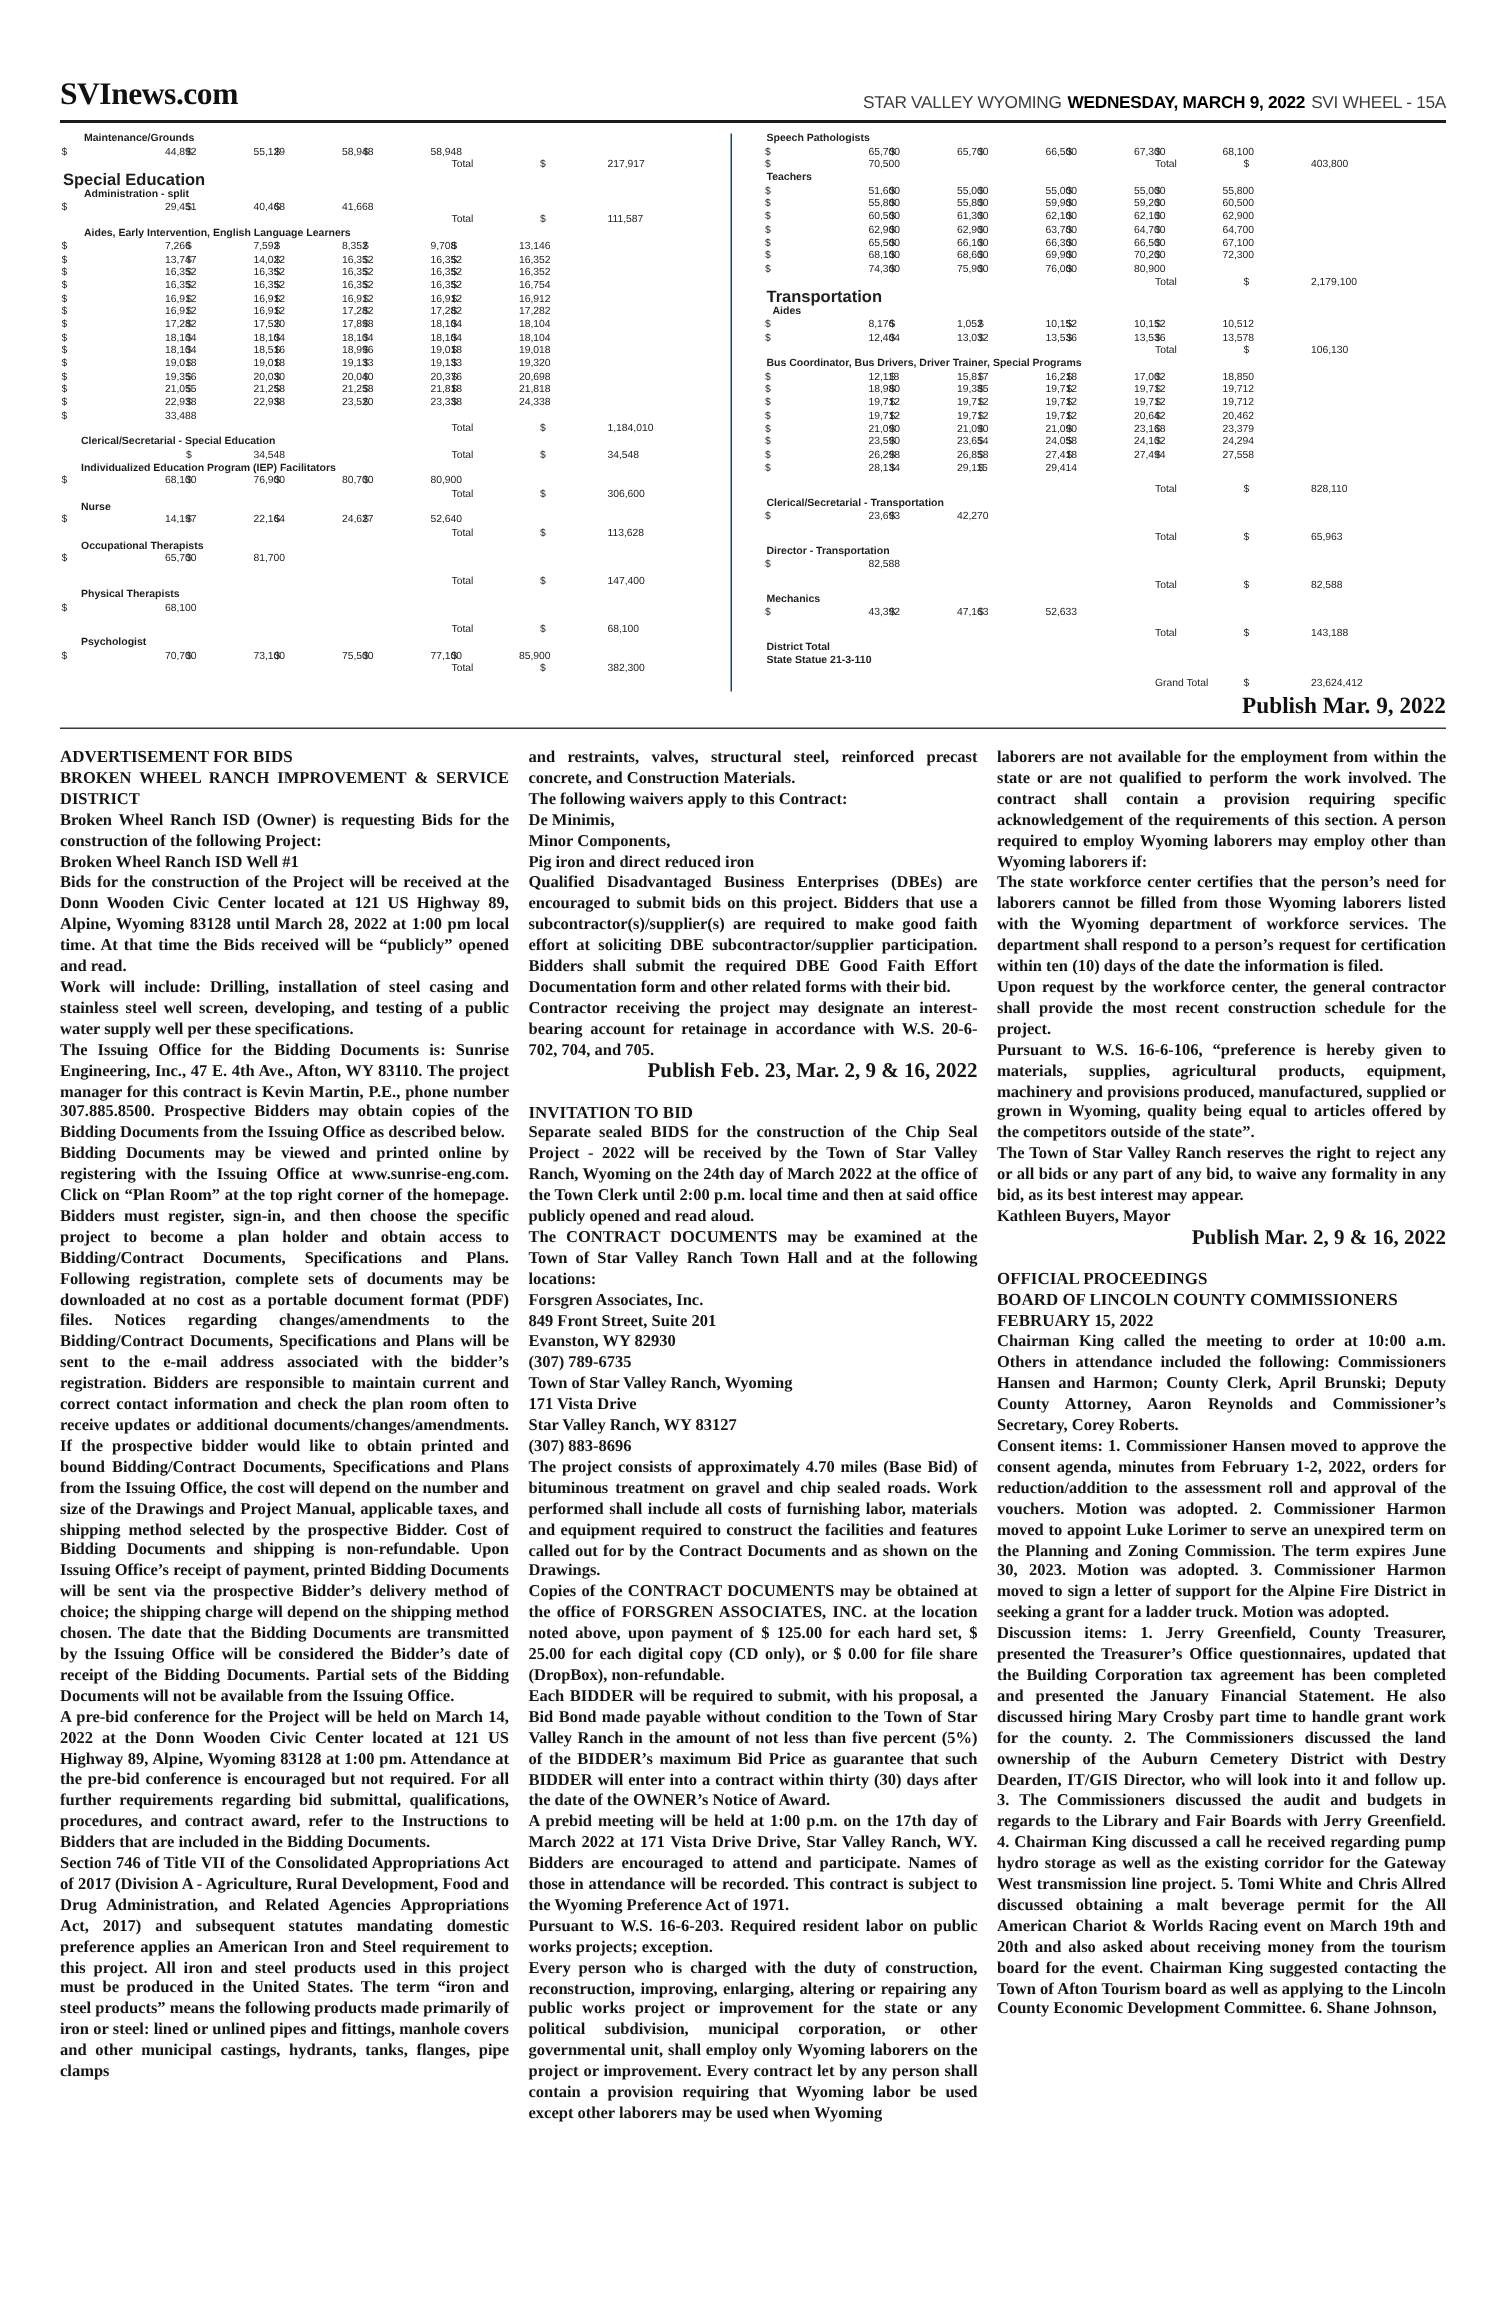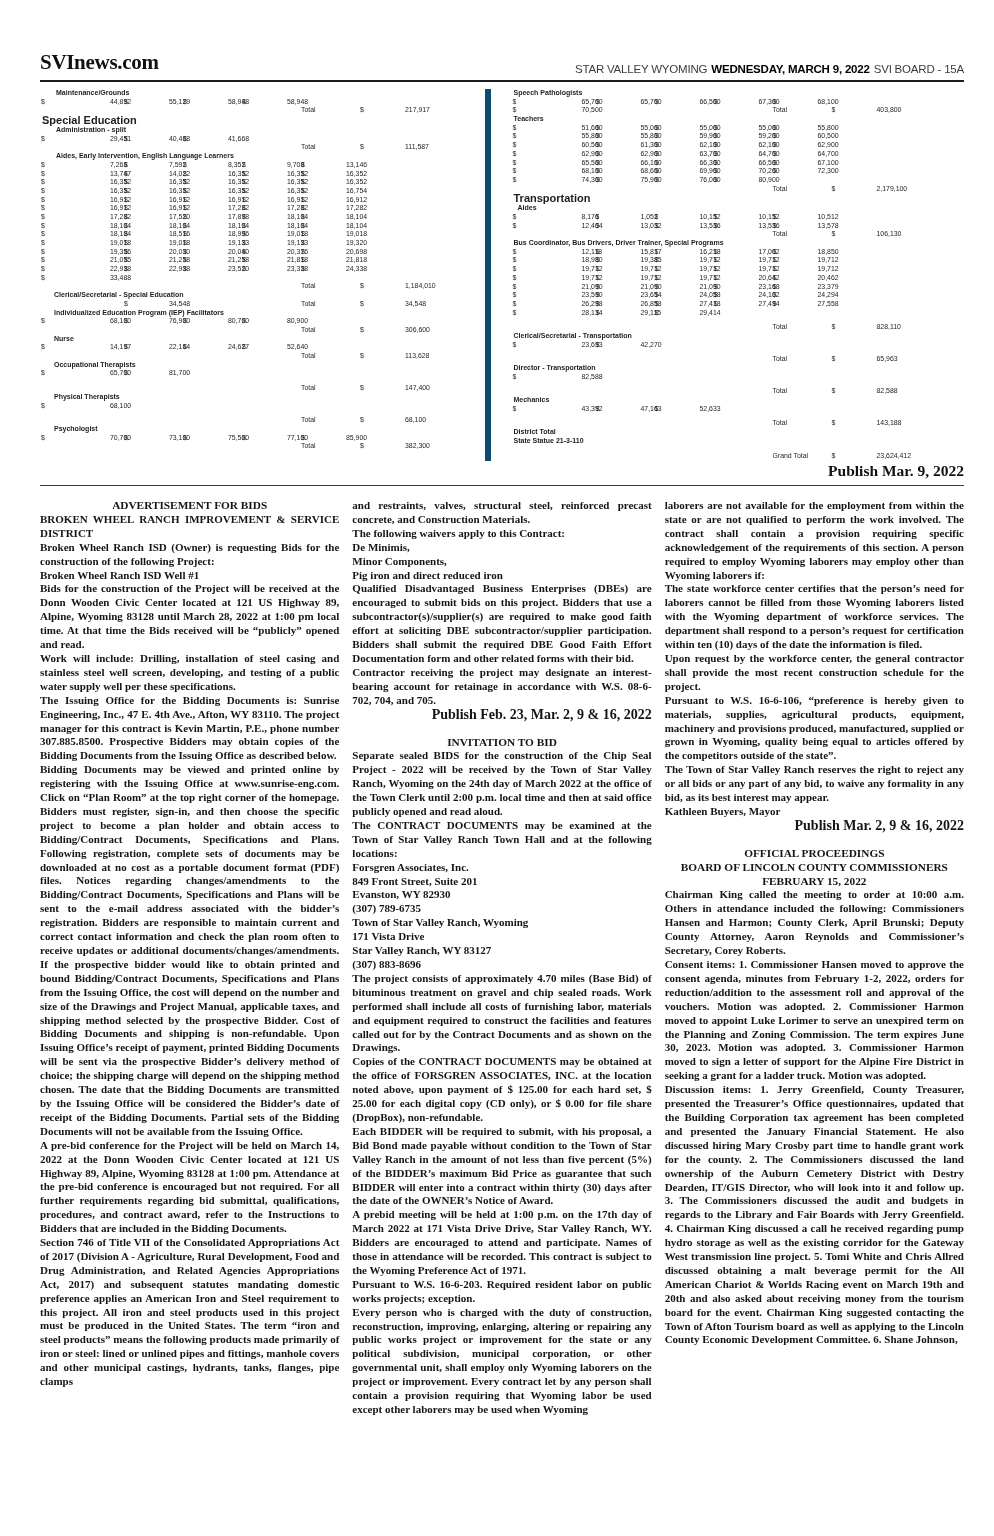--- a/index.html
+++ b/index.html
@@ -8,49 +8,49 @@
   .content{margin:0 22px 0 40px;}
   
   .masthead{display:flex;justify-content:space-between;align-items:flex-end;padding:50px 0 5px 0;}
   .site{font-family:"Liberation Serif",serif;font-weight:bold;font-size:21px;letter-spacing:-0.3px;color:#111;}
   .issue{font-family:"Liberation Sans",sans-serif;font-size:11.5px;letter-spacing:-0.2px;color:#3c3c3c;}
   .issue b{color:#000;margin:0 4px;}
   .rule-heavy{border-top:2px solid #1c1c1c;}
   
   .ledger{display:flex;font-family:"Liberation Sans",sans-serif;font-size:6.9px;color:#1d1d1d;padding-top:7px;min-height:372px;}
   .half{flex:1 1 0;min-width:0;padding-right:6px;}
-  .half-right{border-left:6px solid #0c4a6e;padding-left:21px;padding-right:14px;}
+  .half-right{border-left:1px solid #0c4a6e;padding-left:21px;padding-right:14px;}
   .slabel{font-weight:700;line-height:8.7px;white-space:nowrap;overflow:visible;}
   .slabel.h1{font-size:11px;line-height:11px;}
   .slabel.h2{font-size:7px;}
   .mrow{display:grid;grid-template-columns:70px 13px 46px 13px 46px 13px 46px 13px 46px 13px 46px 14px 1fr;line-height:8.7px;height:8.7px;align-items:baseline;}
   .mrow span{display:block;min-width:0;}
   .d{padding-left:1px;}
   .v,.tv{text-align:right;}
   .tl{white-space:nowrap;overflow:visible;}
   .rgap{margin-top:6px;}
   .ledger-publish{font-family:"Liberation Serif",serif;font-weight:bold;font-size:15.5px;text-align:right;margin:1px 0 5px 0;color:#111;}
   .rule-light{border-top:1.5px solid #3a3a3a;}
   
   .notices{display:flex;gap:13px;padding-top:13px;font-size:11px;line-height:13.9px;text-align:justify;color:#151515;}
   .ncol{flex:1 1 0;min-width:0;}
   .np{margin:0;font-weight:bold;}
-  .nh{margin:0;text-align:center;font-weight:bold;font-size:11.3px;}
+  .nh{margin:0;text-align:left;font-weight:bold;font-size:11.3px;}
   .npub{margin:0;text-align:right;font-weight:bold;font-size:14px;}
   .ngap{margin-top:14px;}
 </style>
 </head>
 <body>
 
 <div class="page">
   <div class="content">
 
     <header class="masthead">
       <span class="site">SVInews.com</span>
-      <span class="issue"><span>STAR VALLEY WYOMING</span><b>WEDNESDAY, MARCH 9, 2022</b><span>SVI BOARD - 15A</span></span>
+      <span class="issue"><span>STAR VALLEY WYOMING</span><b>WEDNESDAY, MARCH 9, 2022</b><span>SVI WHEEL - 15A</span></span>
     </header>
 
     <div class="rule-heavy"></div>
 
     <section class="ledger">
       <div class="half" id="ledger-left">
           <div>
             <div class="slabel h2" style="padding-left: 16px;">Maintenance/Grounds</div>
             <div class="mrow">
               <span class="d">$</span>
@@ -956,21 +956,21 @@
           <div class="np">A pre-bid conference for the Project will be held on March 14, 2022 at the Donn Wooden Civic Center located at 121 US Highway 89, Alpine, Wyoming 83128 at 1:00 pm. Attendance at the pre-bid conference is encouraged but not required. For all further requirements regarding bid submittal, qualifications, procedures, and contract award, refer to the Instructions to Bidders that are included in the Bidding Documents.</div>
           <div class="np">Section 746 of Title VII of the Consolidated Appropriations Act of 2017 (Division A - Agriculture, Rural Development, Food and Drug Administration, and Related Agencies Appropriations Act, 2017) and subsequent statutes mandating domestic preference applies an American Iron and Steel requirement to this project. All iron and steel products used in this project must be produced in the United States. The term “iron and steel products” means the following products made primarily of iron or steel: lined or unlined pipes and fittings, manhole covers and other municipal castings, hydrants, tanks, flanges, pipe clamps</div>
         </div>
       <div class="ncol" id="ncol2">
           <div class="np">and restraints, valves, structural steel, reinforced precast concrete, and Construction Materials.</div>
           <div class="np">The following waivers apply to this Contract:</div>
           <div class="np">De Minimis,</div>
           <div class="np">Minor Components,</div>
           <div class="np">Pig iron and direct reduced iron</div>
           <div class="np">Qualified Disadvantaged Business Enterprises (DBEs) are encouraged to submit bids on this project. Bidders that use a subcontractor(s)/supplier(s) are required to make good faith effort at soliciting DBE subcontractor/supplier participation. Bidders shall submit the required DBE Good Faith Effort Documentation form and other related forms with their bid.</div>
-          <div class="np">Contractor receiving the project may designate an interest-bearing account for retainage in accordance with W.S. 08-6-702, 704, and 705.</div>
+          <div class="np">Contractor receiving the project may designate an interest-bearing account for retainage in accordance with W.S. 20-6-702, 704, and 705.</div>
           <div class="npub">Publish Feb. 23, Mar. 2, 9 &amp; 16, 2022</div>
           <div class="nh ngap">INVITATION TO BID</div>
           <div class="np">Separate sealed BIDS for the construction of the Chip Seal Project - 2022 will be received by the Town of Star Valley Ranch, Wyoming on the  24th  day of  March 2022  at the office of the Town Clerk until 2:00 p.m. local time and then at said office publicly opened and read aloud.</div>
           <div class="np">The CONTRACT DOCUMENTS may be examined at the Town of Star Valley Ranch Town Hall and at the following locations:</div>
           <div class="np">Forsgren Associates, Inc.</div>
           <div class="np">849 Front Street, Suite 201</div>
           <div class="np">Evanston, WY  82930</div>
           <div class="np">(307) 789-6735</div>
           <div class="np">Town of Star Valley Ranch, Wyoming</div>
           <div class="np">171 Vista Drive</div>

